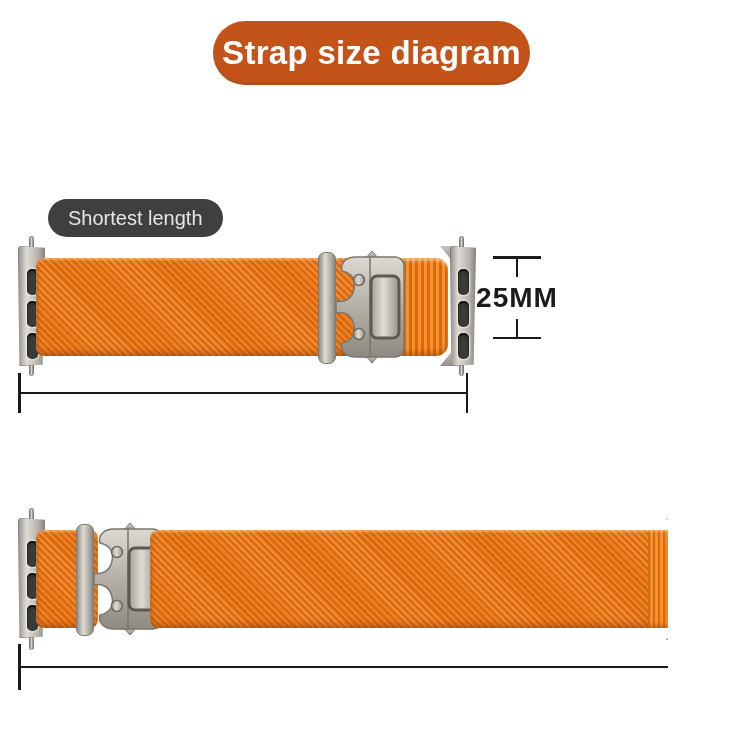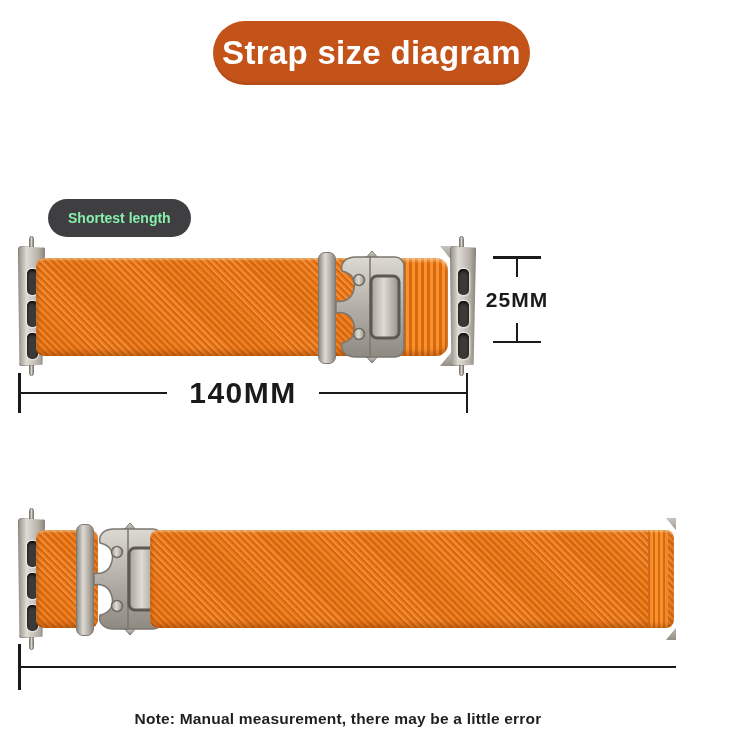--- a/index.html
+++ b/index.html
@@ -1,34 +1,33 @@
 <!DOCTYPE html>
 <html style="--banner-bg: #c4531a; --pill-bg: #3f3f41; --ink: #1a1a1a; --strap-orange: #ee7d1e; --strap-orange-dark: #d9690f; --strap-orange-light: #f9922d; --metal-light: #dedbd4; --metal-mid: #b4b0a8; --metal-dark: #8e8a81;"><head>
 <meta charset="utf-8">
 <style>
   html,body{margin:0;padding:0;background:#fff;}
   .stage{
     position:relative;width:668px;height:750px;background:#ffffff;overflow:hidden;
     font-family:"Liberation Sans",sans-serif;
-    padding-left:8px;
   }
   
   .banner{
     position:absolute;left:213px;top:21px;width:317px;height:64px;
     background:var(--banner-bg,#c4531a);border-radius:32px;
     display:flex;align-items:center;justify-content:center;
     box-shadow:inset 0 -3px 0 rgba(0,0,0,0.07);
   }
   .banner span{color:#fff;font-size:33px;font-weight:bold;letter-spacing:.3px;}
   
   .pill{
     position:absolute;height:38px;background:var(--pill-bg,#3f3f41);border-radius:19px;
     display:flex;align-items:center;justify-content:center;padding:0 20px;
   }
-  .pill span{color:#86efac;font-size:14px;font-weight:bold;}
+  .pill span{color:#e5e5e5;font-size:20px;font-weight:normal;}
   .pill.shortest{left:48px;top:199px;}
   .pill.longest{left:48px;top:474px;}
   
   .strap{position:absolute;}
   .strap1{left:14px;top:236px;width:480px;height:150px;}
   .strap2{left:14px;top:508px;width:706px;height:150px;}
   .strap *{position:absolute;}
   
   .fabric{
     background-image:
@@ -77,21 +76,21 @@
     margin:0 22px;white-space:nowrap;
   }
   .dim140{left:18px;top:373px;width:450px;}
   .dim220{left:18px;top:644px;width:692px;}
   .dim-v{
     position:absolute;left:477px;top:256px;width:80px;height:98px;
     display:flex;flex-direction:column;align-items:center;
   }
   .dim-v .h-rule{width:48px;height:2.5px;background:var(--ink,#1a1a1a);flex:none;}
   .dim-v .v-stem{width:2.5px;height:18px;background:var(--ink,#1a1a1a);flex:none;}
-  .dim-v .dim-text{font-size:21px;margin:11px 0;letter-spacing:1px;text-align:right;}
+  .dim-v .dim-text{font-size:28px;margin:5px 0;letter-spacing:1px;text-align:right;}
   
   .note{
     position:absolute;left:0;top:710px;width:100%;text-align:center;
     font-size:15.5px;font-weight:bold;color:#1f1f1f;letter-spacing:.2px;
   }
 </style>
 </head>
 <body>
 
 <div class="stage">
@@ -158,21 +157,20 @@
     <div class="h-rule"></div>
     <div class="v-stem"></div>
     <div class="dim-text">25MM</div>
     <div class="v-stem"></div>
     <div class="h-rule"></div>
   </div>
 
   <div class="dim-h dim140">
     <div class="tick"></div>
     <div class="dline"></div>
-    <div class="dim-text">140MM</div>
     <div class="dline"></div>
     <div class="tick"></div>
   </div>
 
 
   <div class="strap strap2">
 
     <div class="pin" style="left:15px;top:0"></div>
     <div class="pin" style="left:15px;top:128px"></div>
     <div class="adapter metal" style="left:4px;top:10px">
@@ -208,15 +206,14 @@
     </div>
   </div>
 
   <div class="dim-h dim220">
     <div class="tick" style="height:46px"></div>
     <div class="dline"></div>
     <div class="dline"></div>
     <div class="tick" style="height:46px"></div>
   </div>
 
-  <div class="note">Note: Manual measurement, there may be a little error</div>
 
 </div>
 
 </body></html>

